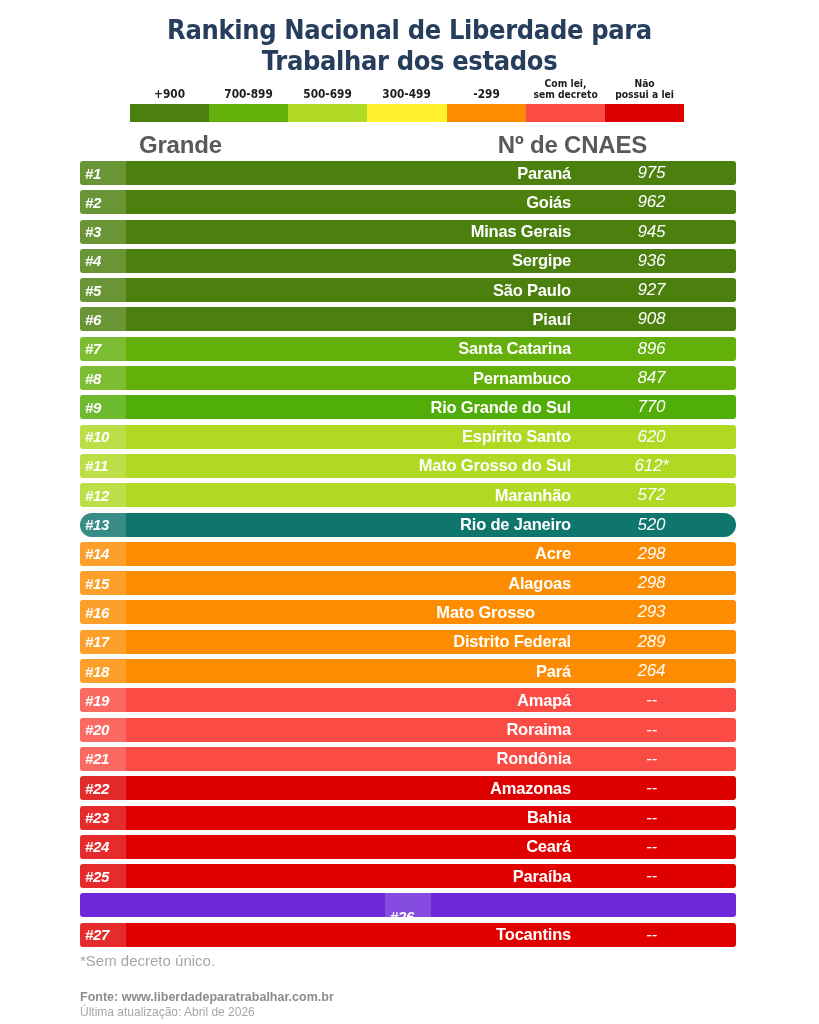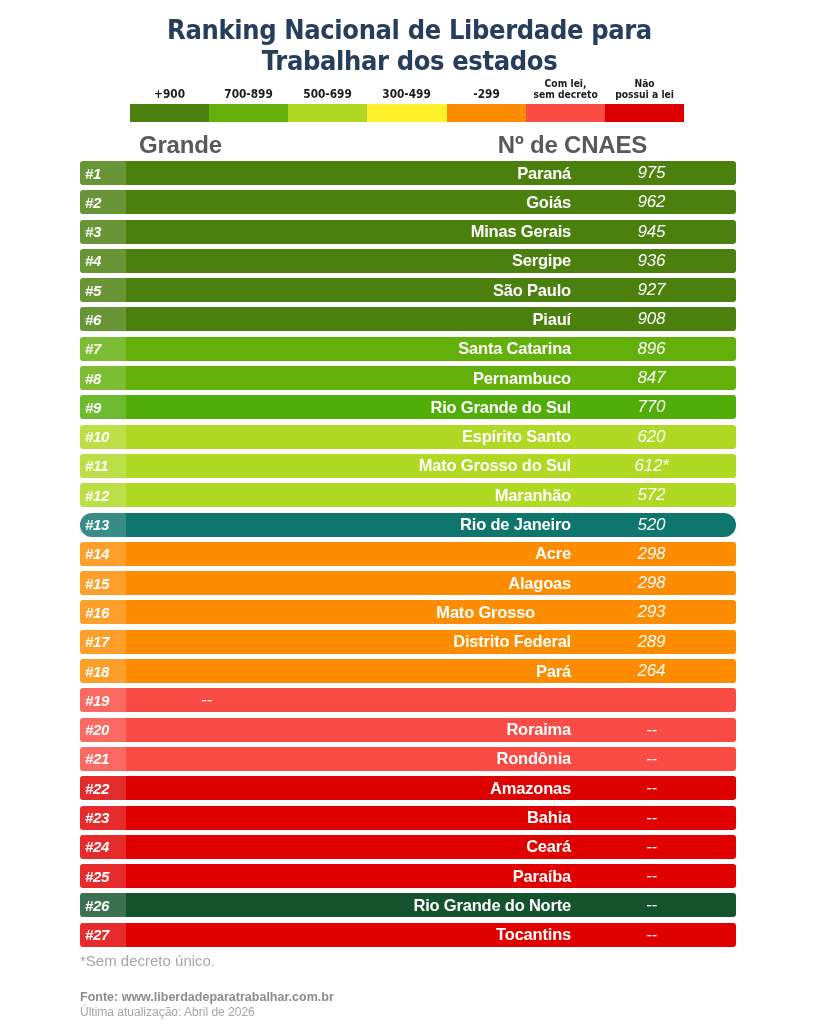--- a/index.html
+++ b/index.html
@@ -314,20 +314,21 @@
         <div class="state">Distrito Federal</div>
         <div class="value">289</div>
       </div>
       <div class="row" style="background: rgb(253, 140, 1);">
         <div class="rank">#18</div>
         <div class="state">Pará</div>
         <div class="value">264</div>
       </div>
       <div class="row" style="background: rgb(250, 75, 68);">
         <div class="rank">#19</div>
+        <div class="state">Amapá</div>
         <div class="value">--</div>
       </div>
       <div class="row" style="background: rgb(250, 75, 68);">
         <div class="rank">#20</div>
         <div class="state">Roraima</div>
         <div class="value">--</div>
       </div>
       <div class="row" style="background: rgb(250, 75, 68);">
         <div class="rank">#21</div>
         <div class="state">Rondônia</div>
@@ -346,21 +347,21 @@
       <div class="row" style="background: rgb(224, 0, 0);">
         <div class="rank">#24</div>
         <div class="state">Ceará</div>
         <div class="value">--</div>
       </div>
       <div class="row" style="background: rgb(224, 0, 0);">
         <div class="rank">#25</div>
         <div class="state">Paraíba</div>
         <div class="value">--</div>
       </div>
-      <div class="row" style="background: #14532d;">
+      <div class="row" style="background: #6d28d9; flex-direction: column;">
         <div class="rank">#26</div>
         <div class="state">Rio Grande do Norte</div>
         <div class="value">--</div>
       </div>
       <div class="row" style="background: rgb(224, 0, 0);">
         <div class="rank">#27</div>
         <div class="state">Tocantins</div>
         <div class="value">--</div>
       </div>
     </div>

